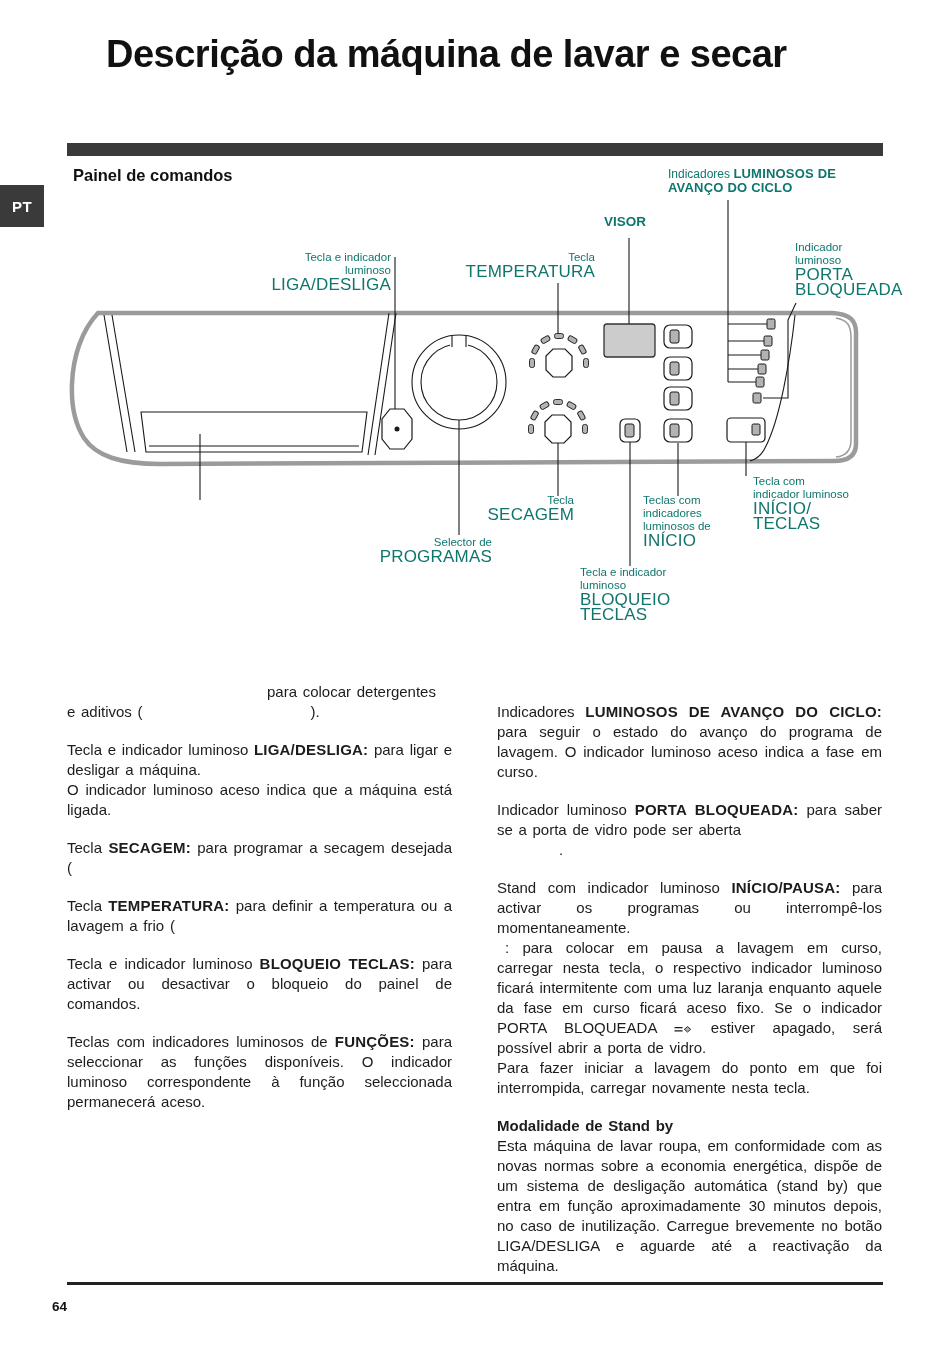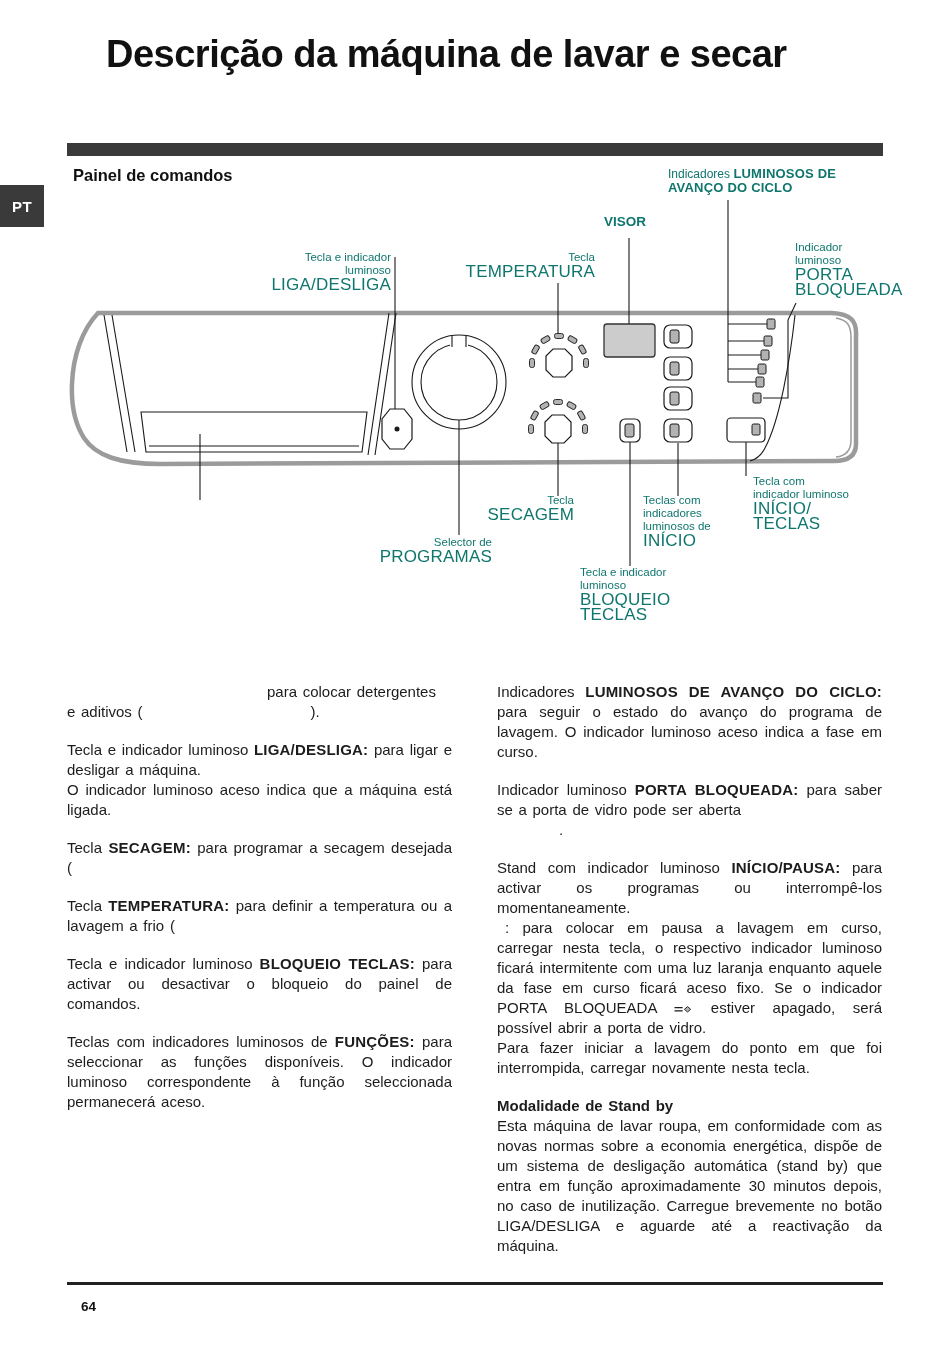--- a/index.html
+++ b/index.html
@@ -26,30 +26,30 @@
   #porta-label{left:795px;top:241px;width:110px;}
   #programas-label{left:365px;top:536px;width:127px;}
   #secagem-label{left:460px;top:494px;width:114px;}
   #bloqueio-label{left:580px;top:566px;width:120px;}
   #funcoes-label{left:643px;top:494px;width:110px;}
   #inicio-label{left:753px;top:475px;width:120px;}
   
   .col{position:absolute;top:682px;width:385px;font-size:15px;line-height:20px;
        text-align:justify;word-spacing:1.5px;color:#1c1c1c;}
   #left-col{left:67px;}
-  #right-col{left:497px;}
+  #right-col{left:497px;margin-top:20px;}
   .col p{margin:0 0 18px 0;}
   .col b{letter-spacing:0.2px;}
   .gap{display:inline-block;}
   .g200{width:200px;} .g168{width:168px;} .g62{width:62px;} .g8{width:8px;}
   .standby-h{font-weight:bold;}
   .keyicon{vertical-align:-1px;}
   
   #footer-rule{left:67px;top:1282px;width:816px;height:2.5px;background:#222;}
-  #page-number{left:81px;top:1299px;font-size:13.5px;font-weight:bold;color:#111;}
+  #page-number{left:52px;top:1299px;font-size:13.5px;font-weight:bold;color:#111;}
   
   #panel-svg{position:absolute;left:0;top:0;}
   .thin{stroke:#1a1a1a;stroke-width:1.1;fill:none;}
   .thick{stroke:#9b9b9b;stroke-width:4.5;fill:none;}
   .thin-gray{stroke:#9b9b9b;stroke-width:1.5;fill:none;}
   .tick{fill:#b3b3b3;stroke:#1a1a1a;stroke-width:0.9;}
   .btn{fill:#fff;stroke:#1a1a1a;stroke-width:1.2;}
   .inner{fill:#b3b3b3;stroke:#1a1a1a;stroke-width:1;}
   .led{fill:#b3b3b3;stroke:#1a1a1a;stroke-width:1;}
 </style>

